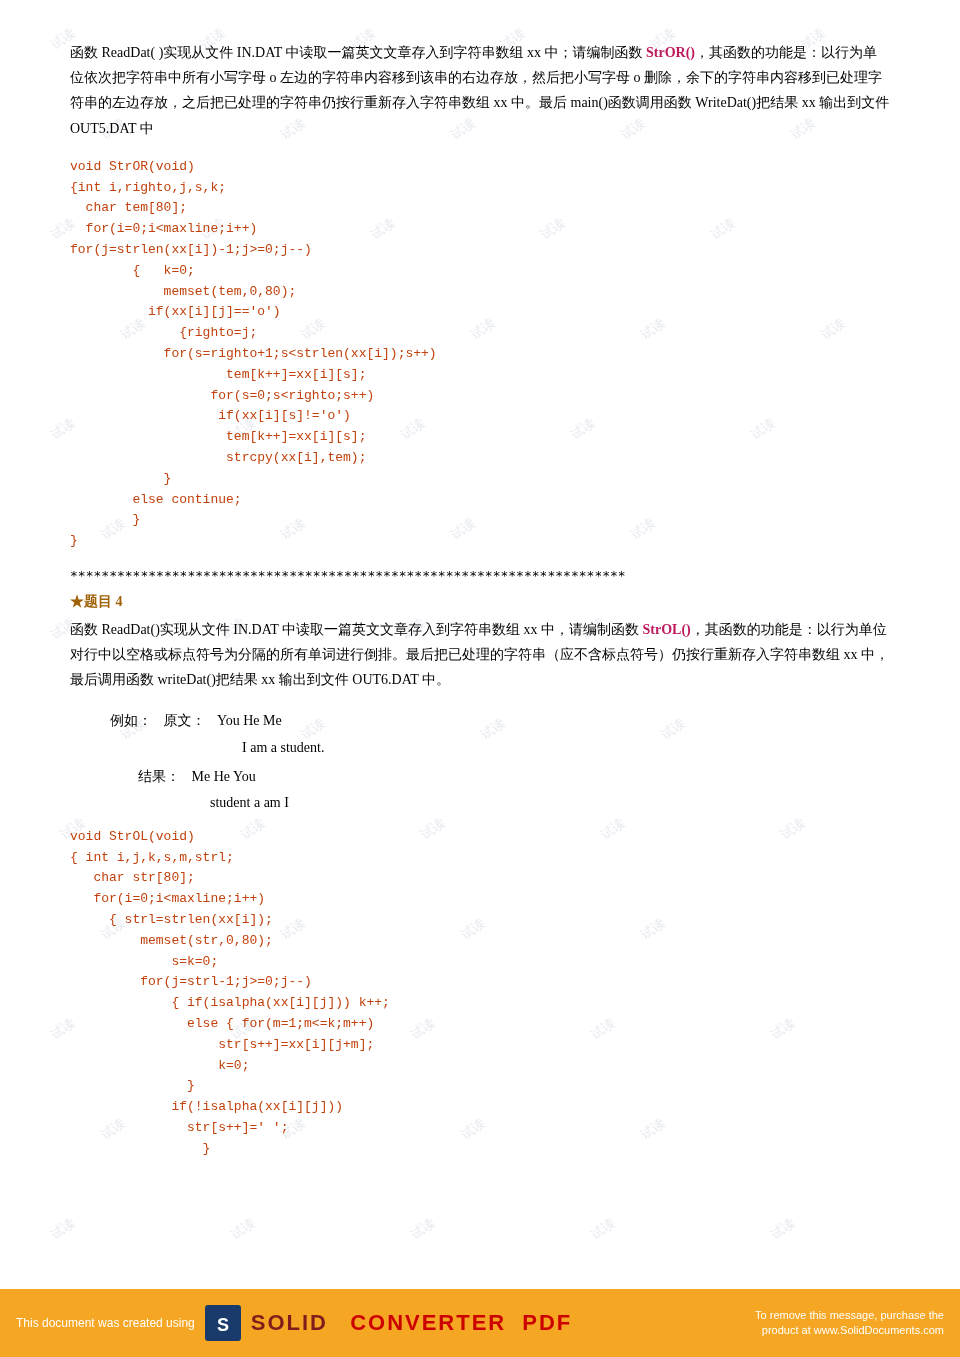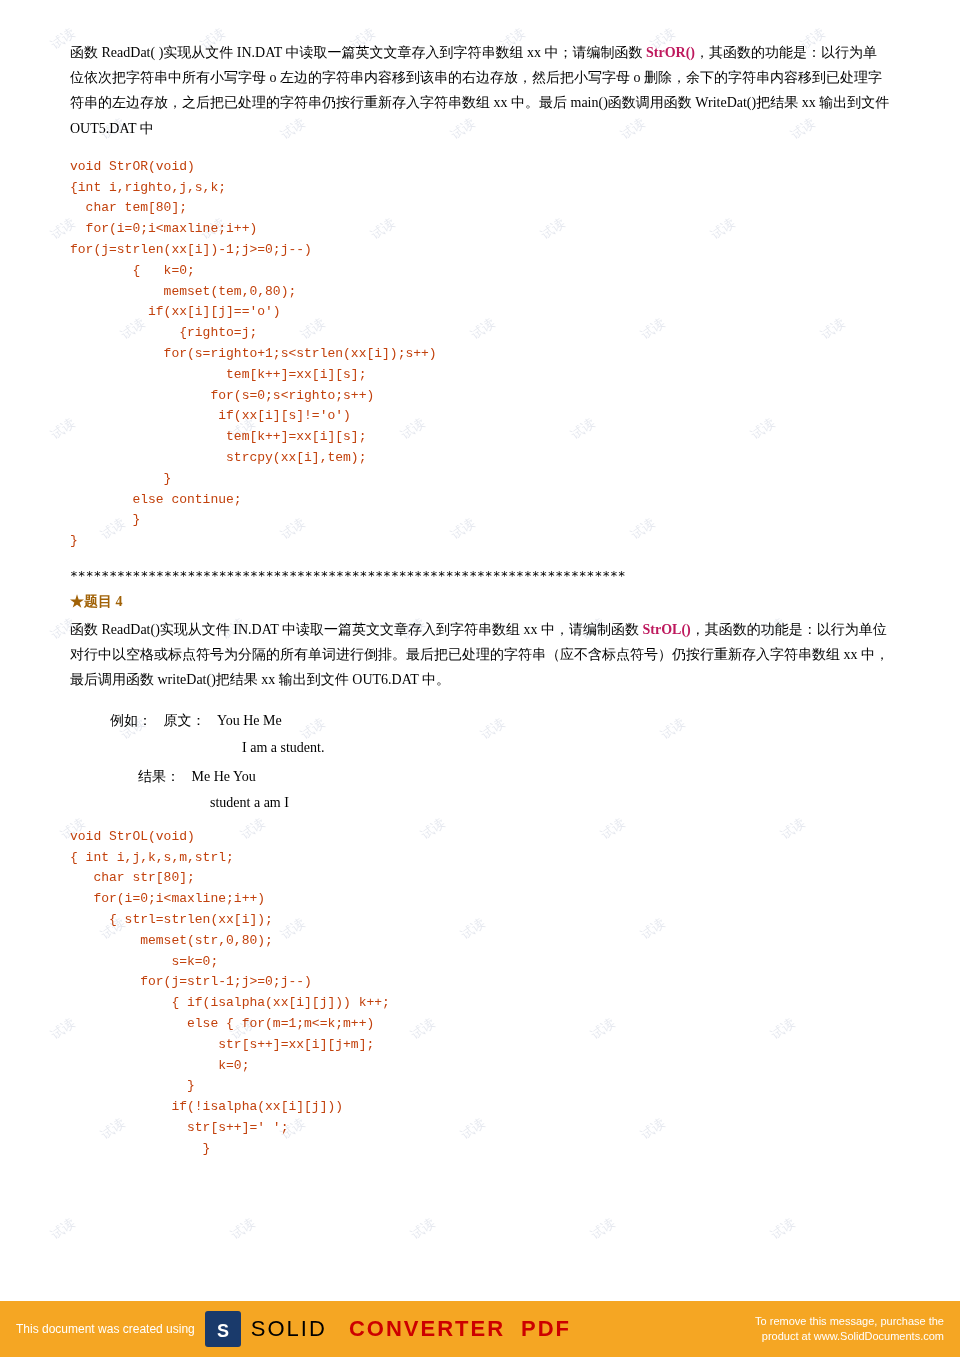--- a/index.html
+++ b/index.html
@@ -77,21 +77,21 @@
       margin: 8px 0 8px 40px;
       font-size: 14px;
       line-height: 1.9;
     }
 
     .footer-bar {
       position: absolute;
       bottom: 0;
       left: 0;
       right: 0;
-      height: 56px;
+      height: 68px;
       background: #f5a623;
       display: flex;
       align-items: center;
       padding: 0 16px;
       gap: 10px;
       z-index: 10;
     }
 
     .footer-left-text {
       color: #fff;
@@ -107,22 +107,22 @@
     }
 
     .footer-logo-icon {
       width: 36px;
       height: 36px;
     }
 
     .footer-solid-text {
       font-family: Arial, sans-serif;
       font-size: 22px;
-      font-weight: normal;
-      color: #000000;
+      font-weight: bold;
+      color: #7f1d1d;
       letter-spacing: 2px;
     }
 
     .footer-converter-text {
       font-family: Arial, sans-serif;
       font-size: 22px;
       font-weight: bold;
       color: #cc0000;
       letter-spacing: 2px;
     }

